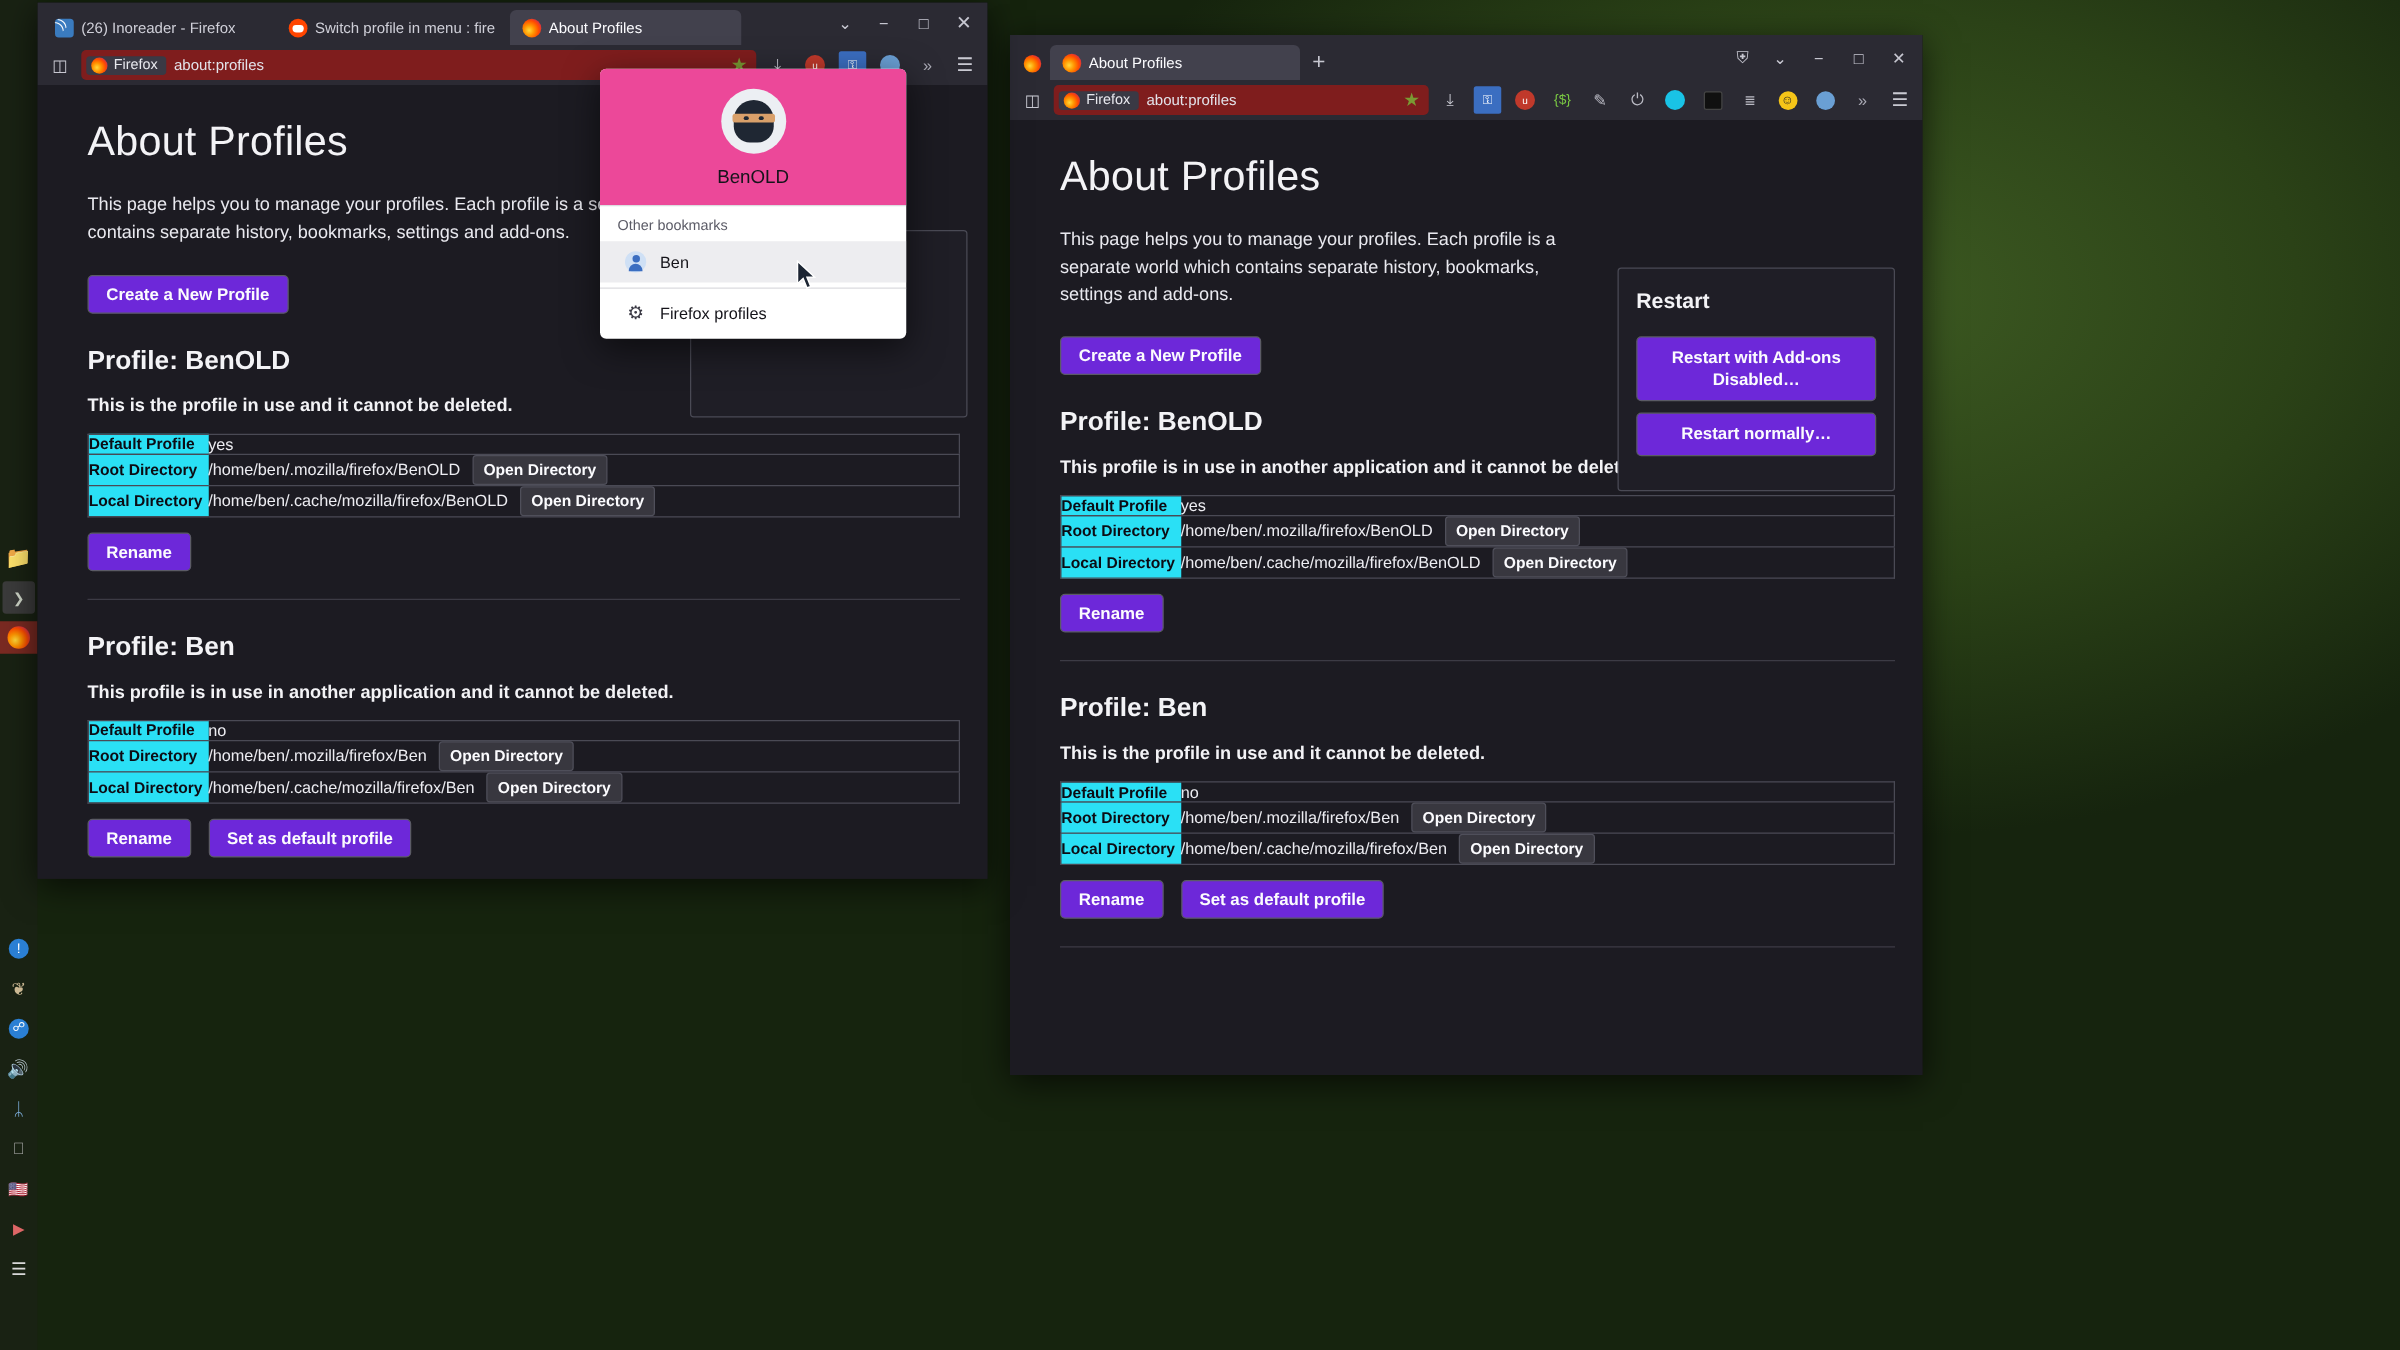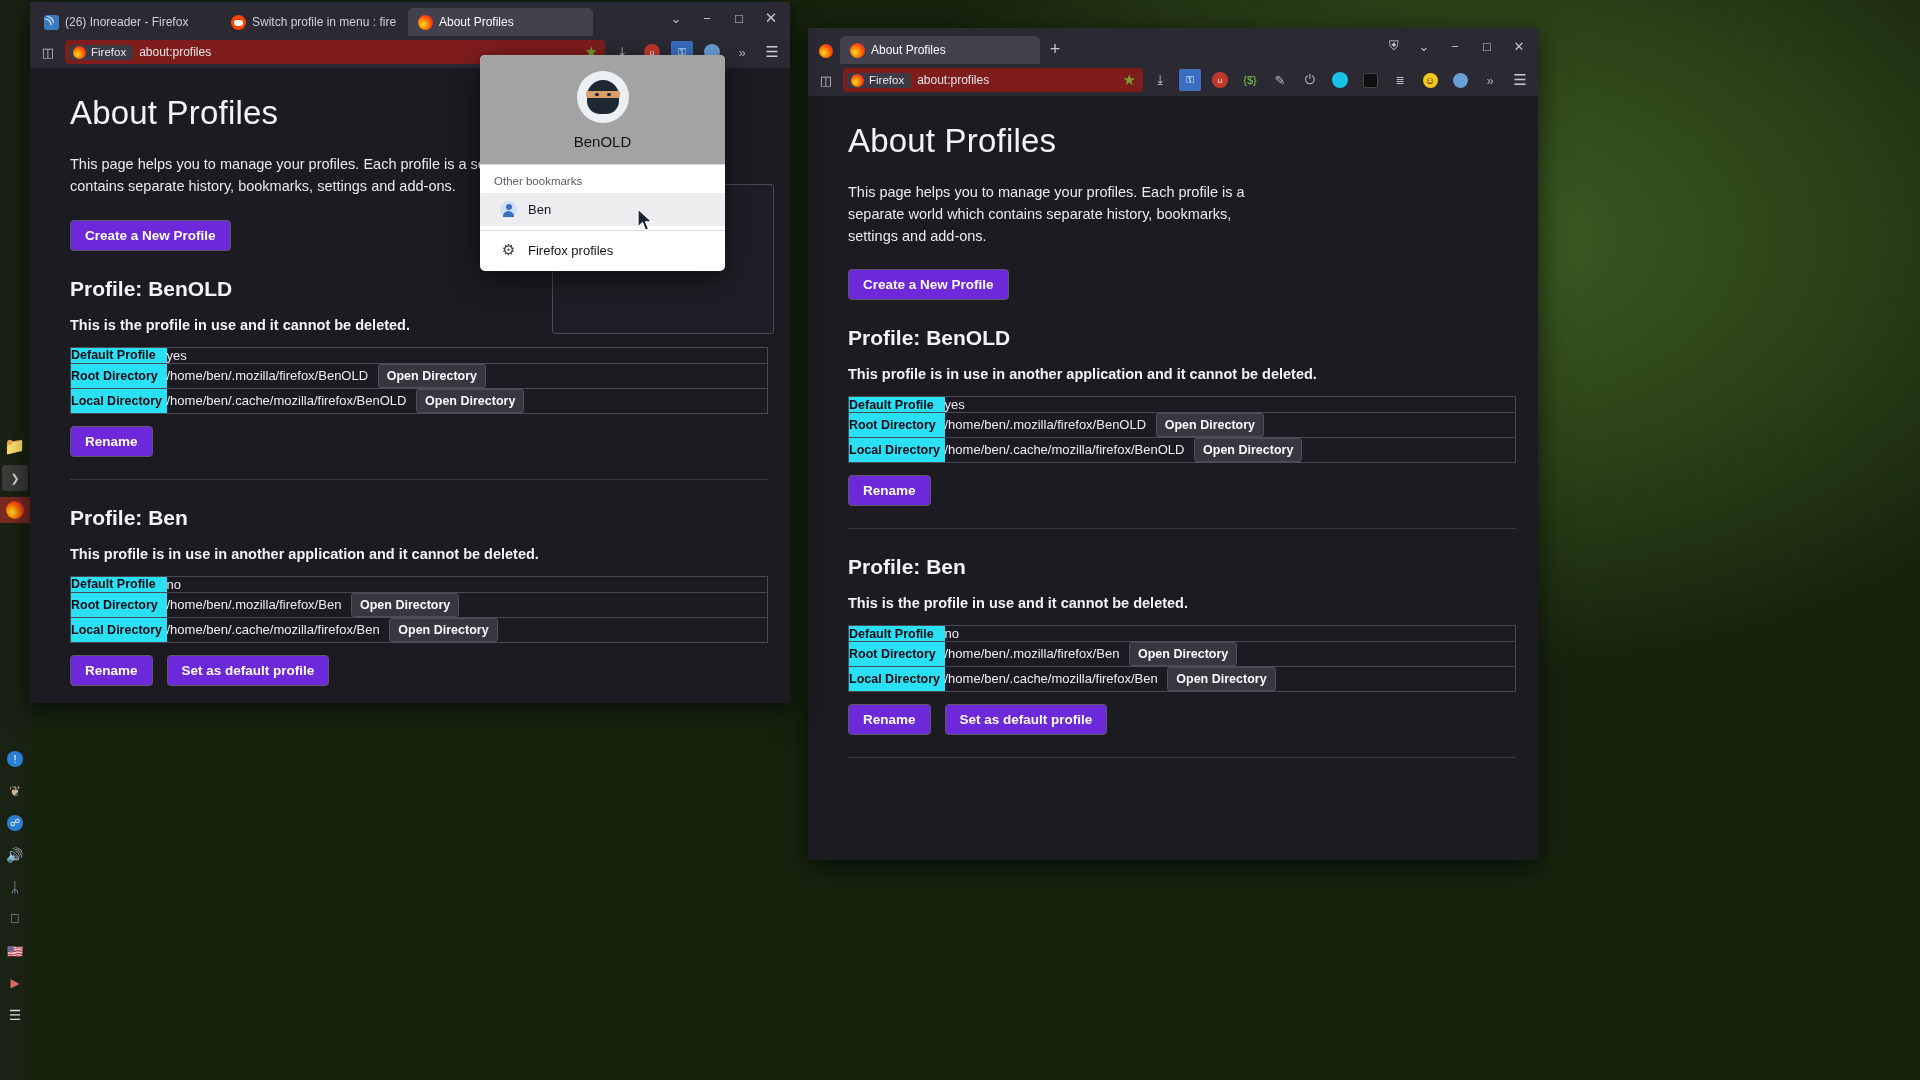--- a/index.html
+++ b/index.html
@@ -183,21 +183,21 @@
     position: absolute; right: 16px; top: 116px; width: 222px; height: 150px;
     border: 1px solid #4a4a55; border-radius: 3px; background: #1f1e26;
   }
 
   
   #profile-popup {
     position: absolute; left: 480px; top: 55px; width: 245px;
     background: #ffffff; border-radius: 5px;
     box-shadow: 0 8px 28px rgba(0,0,0,.55); overflow: hidden; z-index: 60;
   }
-  .pp-top { padding: 16px 0 14px; display: flex; flex-direction: column; align-items: center; background:#a3a3a3;}
+  .pp-top { padding: 16px 0 14px; display: flex; flex-direction: column; align-items: center; background:#ec4899;}
   .pp-avatar {
     width: 52px; height: 52px; border-radius: 50%; background: #eceff3;
     display: flex; align-items: center; justify-content: center; position: relative;
     overflow: hidden;
   }
   .ninja {
     width: 40px; height: 40px; position: relative;
   }
   .ninja .hood {
     position:absolute; left: 4px; top: 3px; width: 32px; height: 34px;
@@ -314,20 +314,25 @@
         <span class="ext-ico e-smile" style="width:15px;height:15px;">☺</span>
       </div>
     <div class="nav-ico">
         <span class="ext-ico e-acct" style="width:15px;height:15px;"></span>
       </div>
     <div class="nav-ico" style="color:#a9a9b4;">»</div>
     <div class="nav-ico" style="color:#c9c9d2;font-size:15px;">☰</div>
   </div>
 
   <div class="page">
+    <div class="restart-card">
+      <h3>Restart</h3>
+      <button class="btn">Restart with Add-ons Disabled…</button>
+      <button class="btn">Restart normally…</button>
+    </div>
     <div class="page-inner">
       <h1 class="ptitle">About Profiles</h1>
       <p class="pdesc">This page helps you to manage your profiles. Each profile is a separate world which contains separate history, bookmarks, settings and add-ons.</p>
       <button class="btn">Create a New Profile</button>
 
       
       <h2 class="phead">Profile: BenOLD</h2>
       <div class="pstatus">This profile is in use in another application and it cannot be deleted.</div>
       <table class="ptable">
         <tbody>

